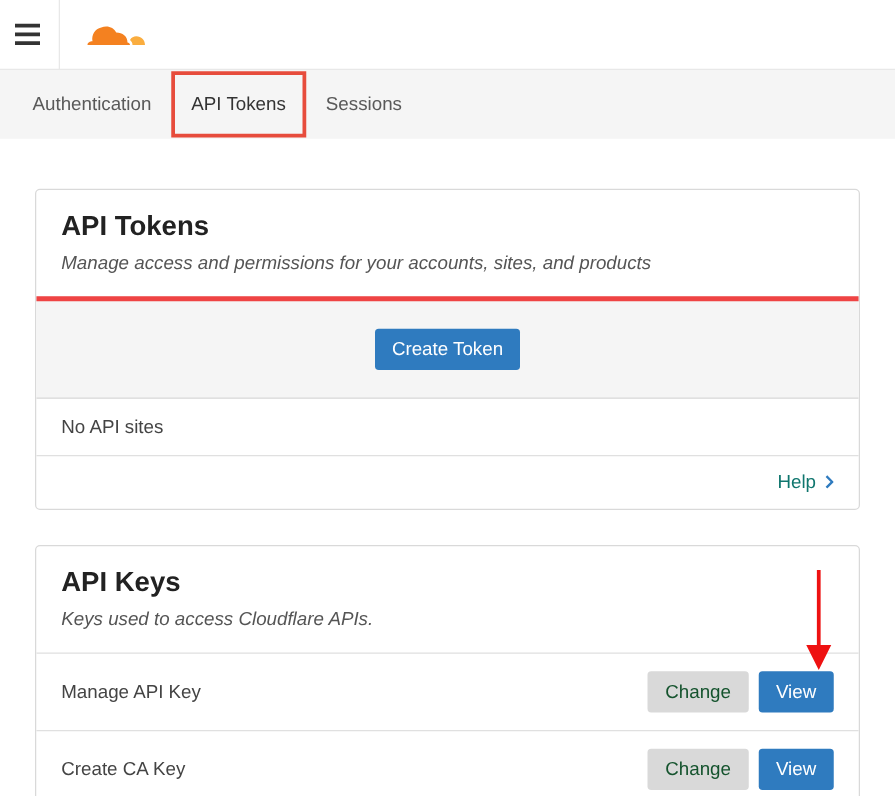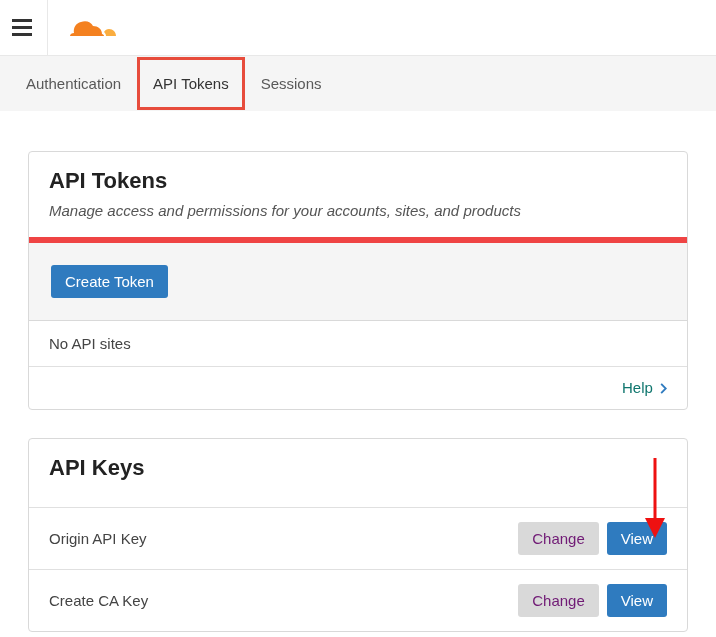--- a/index.html
+++ b/index.html
@@ -73,38 +73,39 @@
       margin-bottom: 8px;
     }
     .panel-sub {
       font-size: 15px;
       color: #555;
       font-style: italic;
     }
     .panel-create {
       background: #f5f5f5;
       display: flex;
+      justify-content: center;
       padding: 22px;
-      border-top: 6px solid #ef4444;
+      border-top: 4px solid #ef4444;
       border-bottom: 1px solid #d9d9d9;
     }
     .btn {
       font-size: 15px;
       border: none;
       border-radius: 3px;
       cursor: pointer;
       padding: 8px 14px;
     }
     .btn-primary {
       background: #2f7bbf;
       color: #fff;
     }
     .btn-secondary {
       background: #d9d9d9;
-      color: #701a75;
+      color: #14532d;
     }
     .panel-row {
       padding: 14px 20px;
       font-size: 15px;
       color: #444;
       display: flex;
       align-items: center;
       justify-content: space-between;
     }
     .panel-row + .panel-row { border-top: 1px solid #e0e0e0; }
@@ -165,24 +166,25 @@
         <svg width="8" height="11" viewBox="0 0 8 12" style="vertical-align:-1px;margin-left:2px">
             <path d="M2 1 L7 6 L2 11" fill="none" stroke="#2f7bbf" stroke-width="2"></path>
           </svg>
       </a>
     </div>
   </div>
 
   <div class="panel" style="position:relative;">
     <div class="panel-header">
       <div class="panel-title">API Keys</div>
+      <div class="panel-sub">Keys used to access Cloudflare APIs.</div>
     </div>
 
     <div class="panel-row" style="border-top:1px solid #e0e0e0;">
-      <span>Origin API Key</span>
+      <span>Manage API Key</span>
       <div class="key-actions">
         <button class="btn btn-secondary">Change</button>
         <button class="btn btn-primary">View</button>
       </div>
     </div>
 
     <div class="panel-row">
       <span>Create CA Key</span>
       <div class="key-actions">
         <button class="btn btn-secondary">Change</button>

